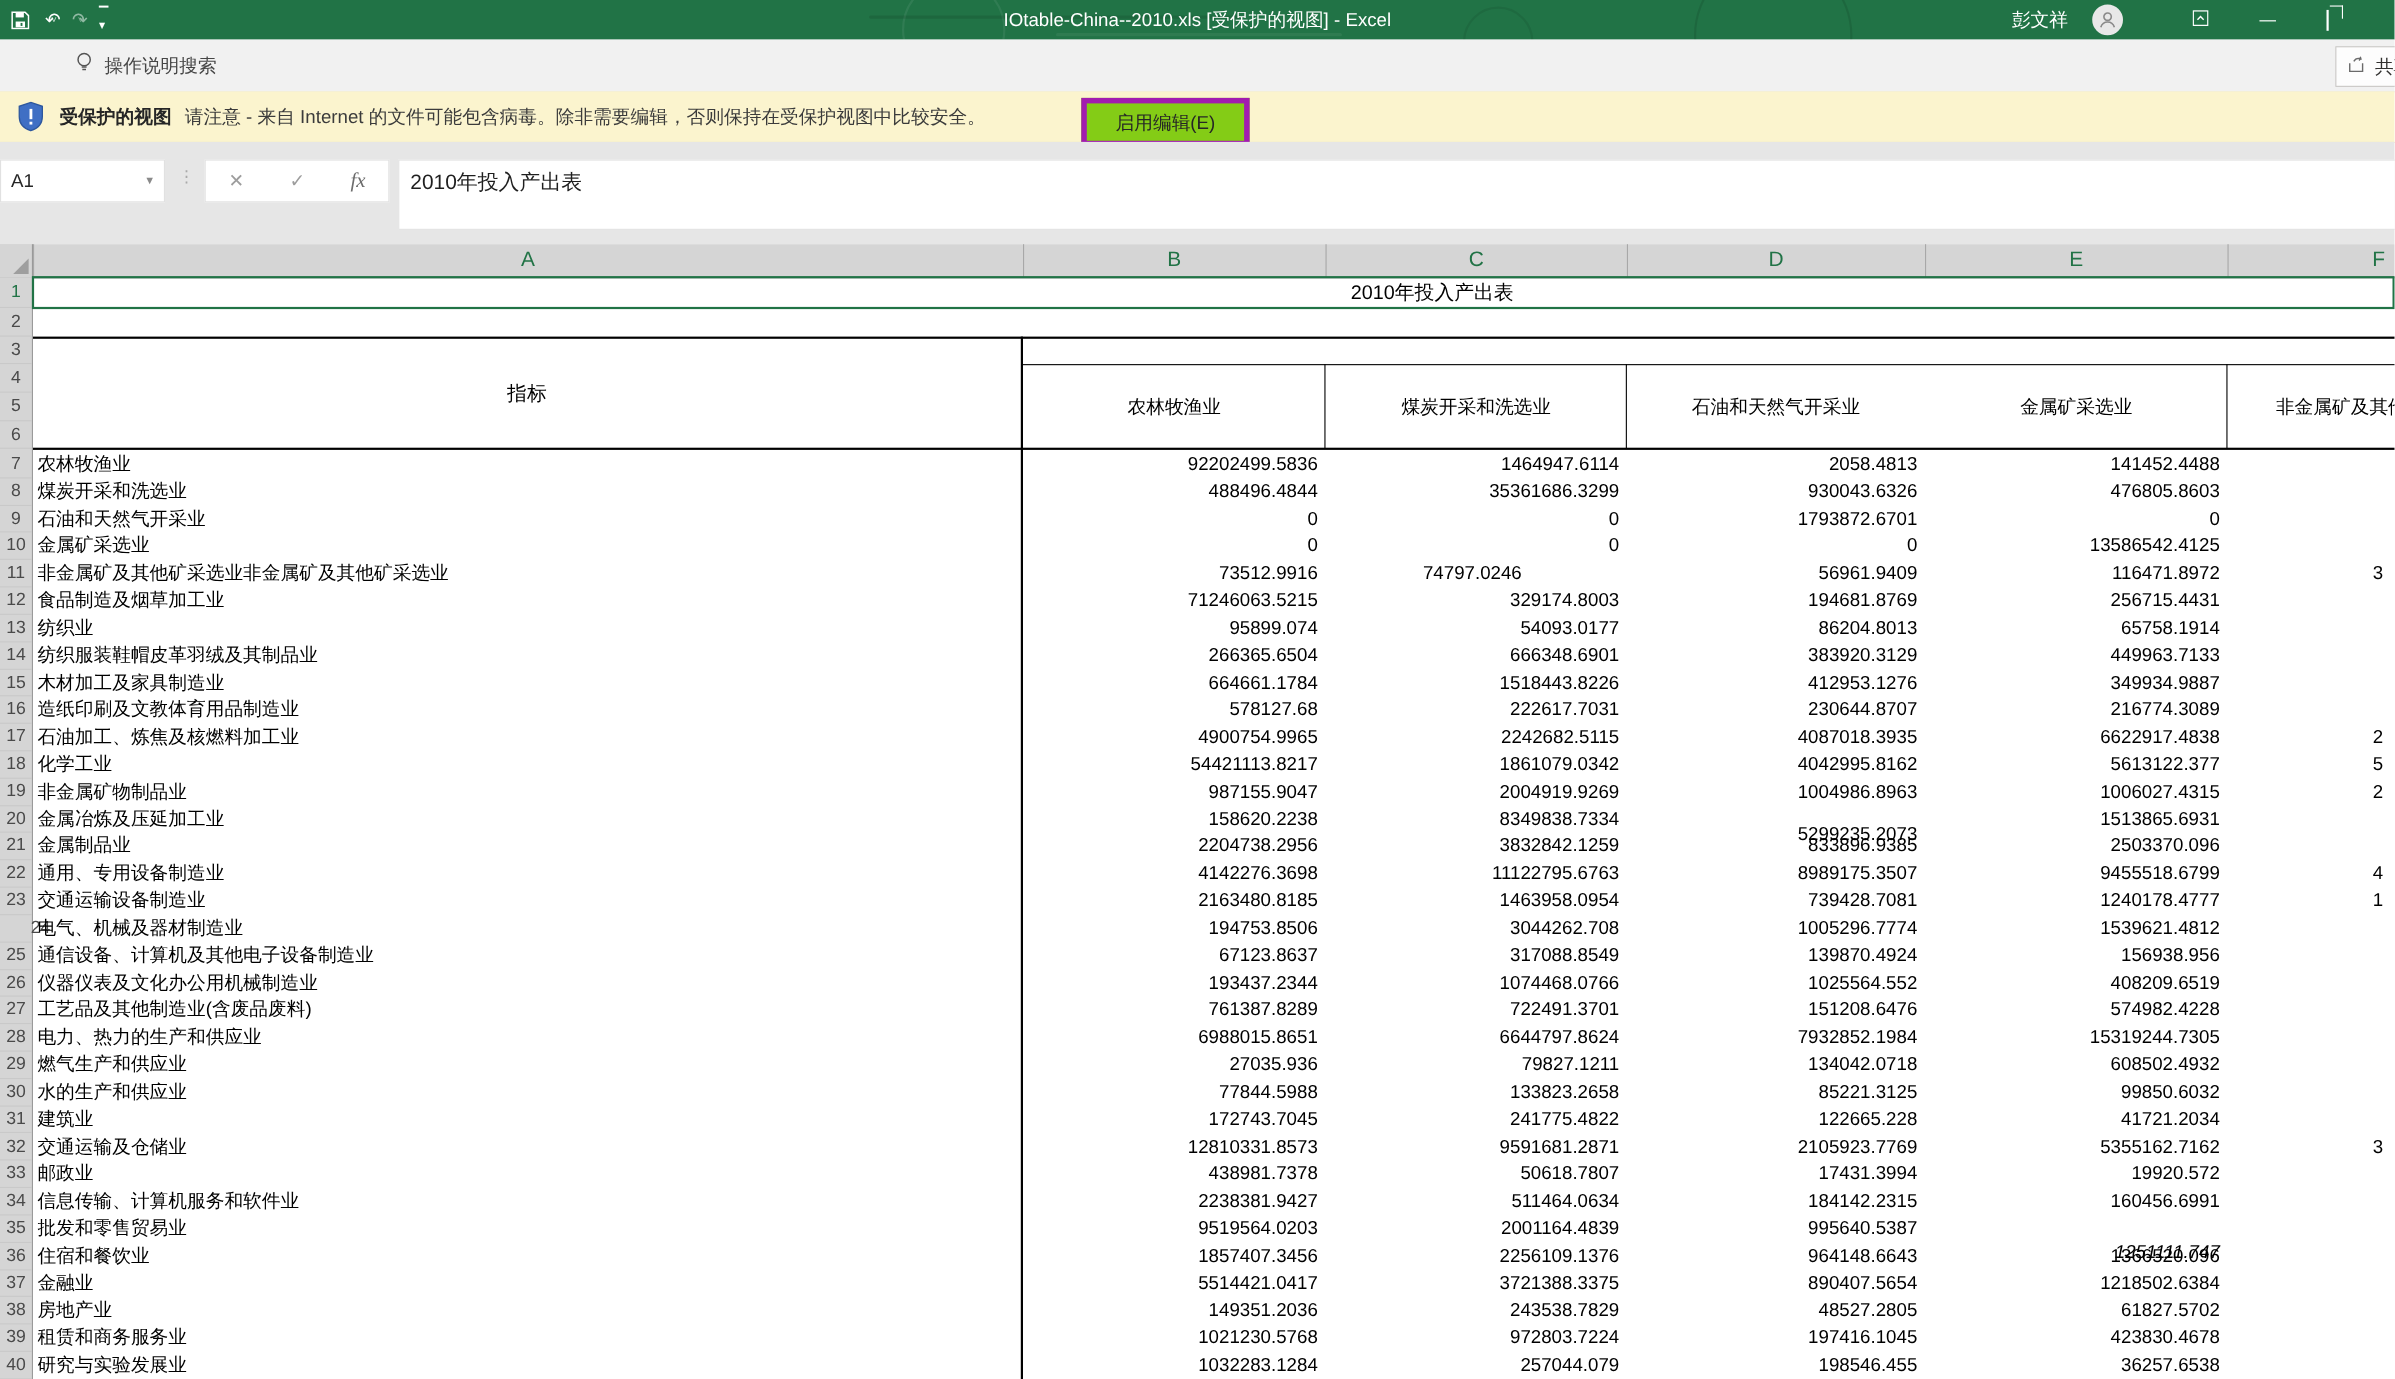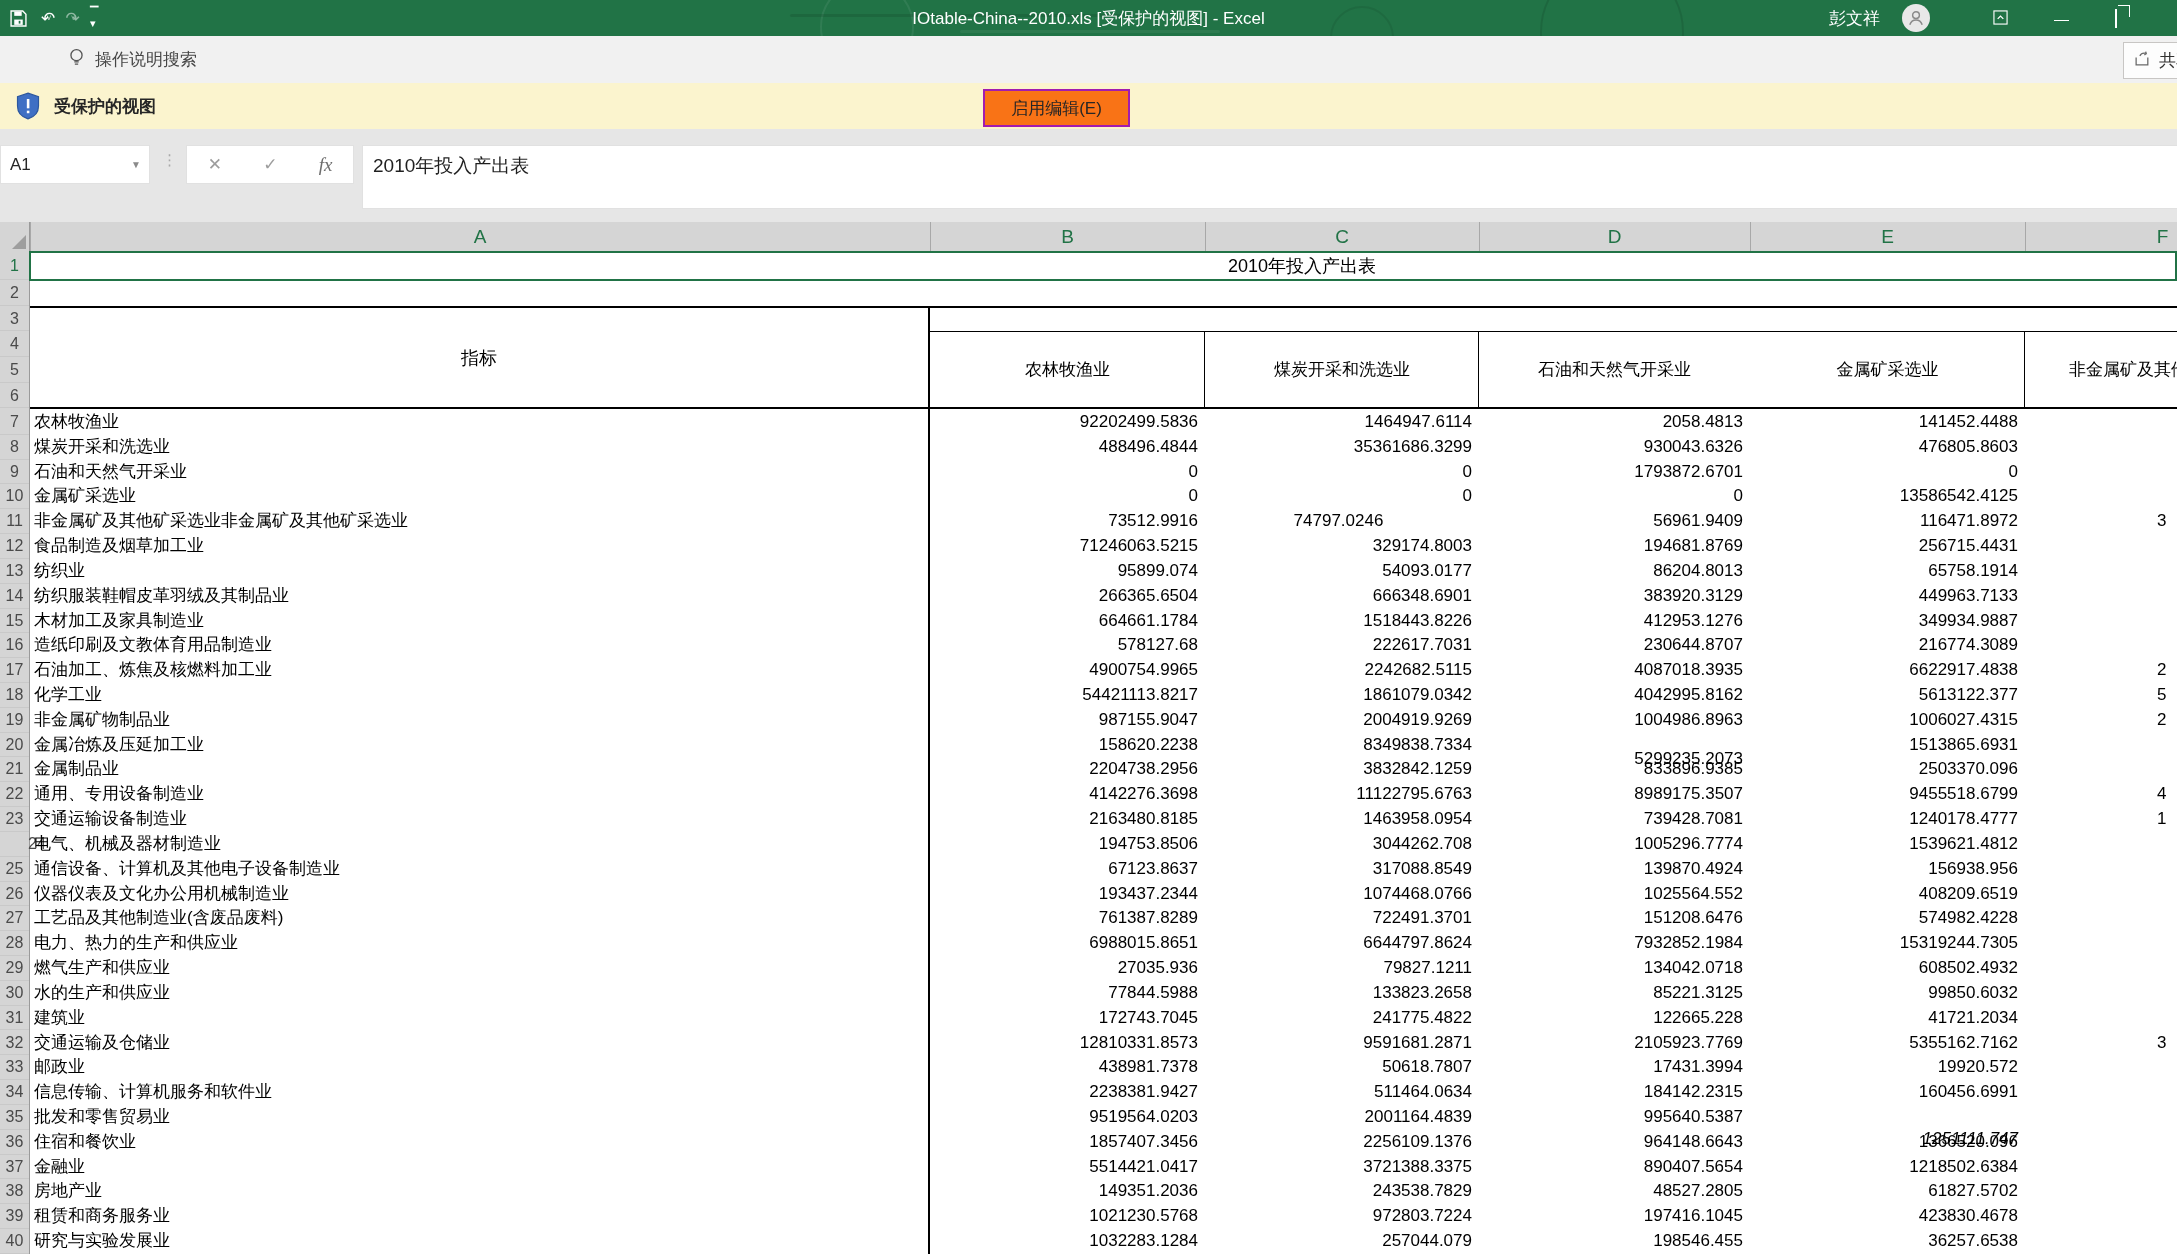--- a/index.html
+++ b/index.html
@@ -33,21 +33,21 @@
   .menubar{position:absolute;left:0;top:36px;width:2177px;height:47px;background:#f1f1f1;display:flex;align-items:center;border-bottom:1px solid #e2e2e2;}
   .mtab{font-size:17px;color:#323130;padding:0 16px;height:47px;display:flex;align-items:center;}
   .search-group{display:flex;align-items:center;margin-left:68px;gap:10px;color:#444;}
   .search-label{font-size:17px;color:#454545;}
   .sharebtn{position:absolute;left:2123px;top:6px;height:35px;width:90px;border:1px solid #c8c6c4;background:#fdfdfd;display:flex;align-items:center;gap:8px;padding-left:10px;font-size:17px;color:#323130;}
   
   .pvbar{position:absolute;left:0;top:83px;width:2177px;height:46px;background:#fbf4ce;border-bottom:1px solid #e8e0b0;display:flex;align-items:center;}
   .pv-shield{margin-left:16px;margin-right:14px;display:flex;}
   .pv-title{font-size:17px;font-weight:bold;color:#262626;margin-right:12px;}
   .pv-msg{font-size:17px;color:#3b3b3b;}
-  .pv-btn{position:absolute;left:983px;top:6px;width:143px;height:34px;background:#f97316;border:2px solid #a21caf;display:flex;align-items:center;justify-content:center;font-size:17px;color:#262626;}
+  .pv-btn{position:absolute;left:983px;top:6px;width:143px;height:34px;background:#84cc16;border:5px solid #a21caf;display:flex;align-items:center;justify-content:center;font-size:17px;color:#262626;}
   
   .fxarea{position:absolute;left:0;top:129px;width:2177px;height:93px;background:#e6e6e6;}
   .namebox{position:absolute;left:0px;top:16px;width:148px;height:37px;background:#fff;border:1px solid #e1e1e1;display:flex;align-items:center;}
   .namebox .nb-text{font-size:17px;color:#262626;padding-left:9px;flex:1;}
   .namebox .nb-arrow{color:#8a8a8a;font-size:10px;padding-right:8px;}
   .fx-dots{position:absolute;left:162px;top:22px;color:#a9a9a9;font-size:15px;letter-spacing:0;}
   .fxbtns{position:absolute;left:186px;top:16px;width:166px;height:37px;background:#fff;border:1px solid #e1e1e1;display:flex;align-items:center;justify-content:space-around;}
   .fxbtns .b{color:#9d9d9d;font-size:17px;}
   .fxbtns .fx{color:#6d6d6d;font-style:italic;font-family:"Liberation Serif",serif;font-size:19px;}
   .formulabox{position:absolute;left:362px;top:16px;width:1815px;height:62px;background:#fff;border:1px solid #e1e1e1;}
@@ -136,20 +136,21 @@
 
 <div class="pvbar">
   <span class="pv-shield">
     <svg width="24" height="28" viewBox="0 0 20 24">
         <path d="M10 1 L19 4 V12 C19 18 15 21.5 10 23 C5 21.5 1 18 1 12 V4 Z" fill="#3f6fc4" stroke="#2d579e" stroke-width="1"></path>
         <rect x="9" y="6" width="2.2" height="8" fill="#fff"></rect>
         <rect x="9" y="16" width="2.2" height="2.2" fill="#fff"></rect>
       </svg>
   </span>
   <span class="pv-title">受保护的视图</span>
+  <span class="pv-msg">请注意 - 来自 Internet 的文件可能包含病毒。除非需要编辑，否则保持在受保护视图中比较安全。</span>
   <div class="pv-btn">启用编辑(E)</div>
 </div>
 
 <div class="fxarea">
   <div class="namebox">
     <span class="nb-text">A1</span>
     <span class="nb-arrow">▼</span>
   </div>
   <div class="fx-dots">⋮</div>
   <div class="fxbtns">

